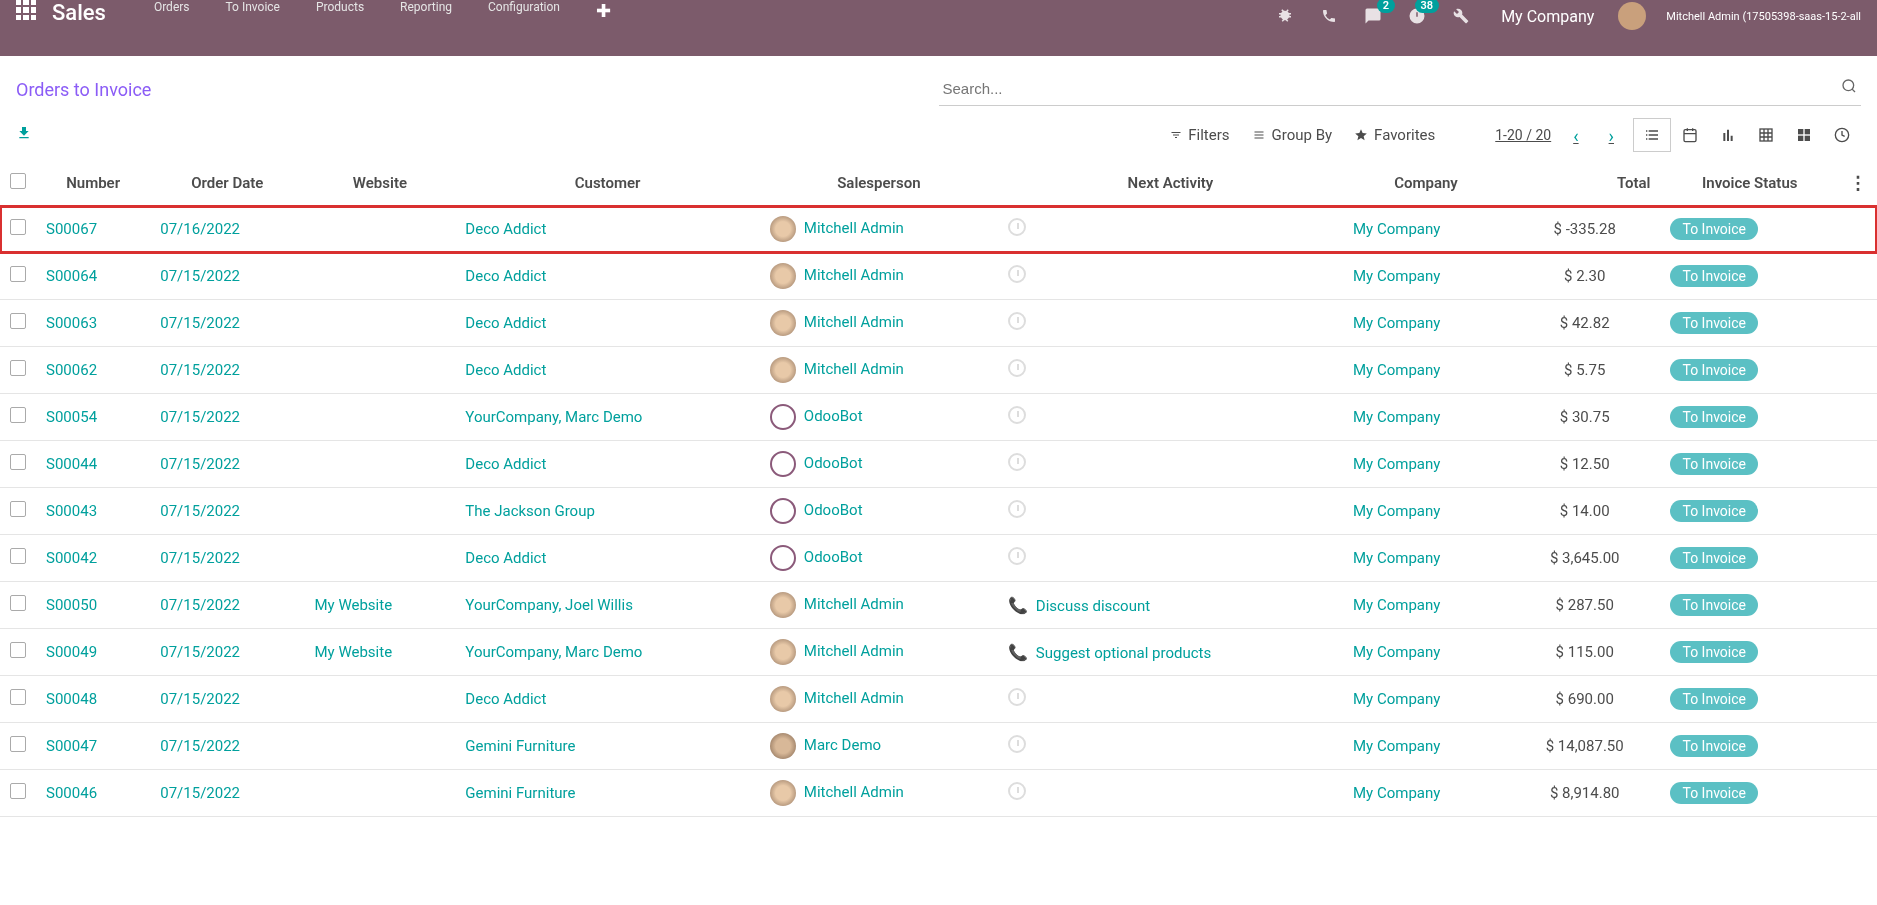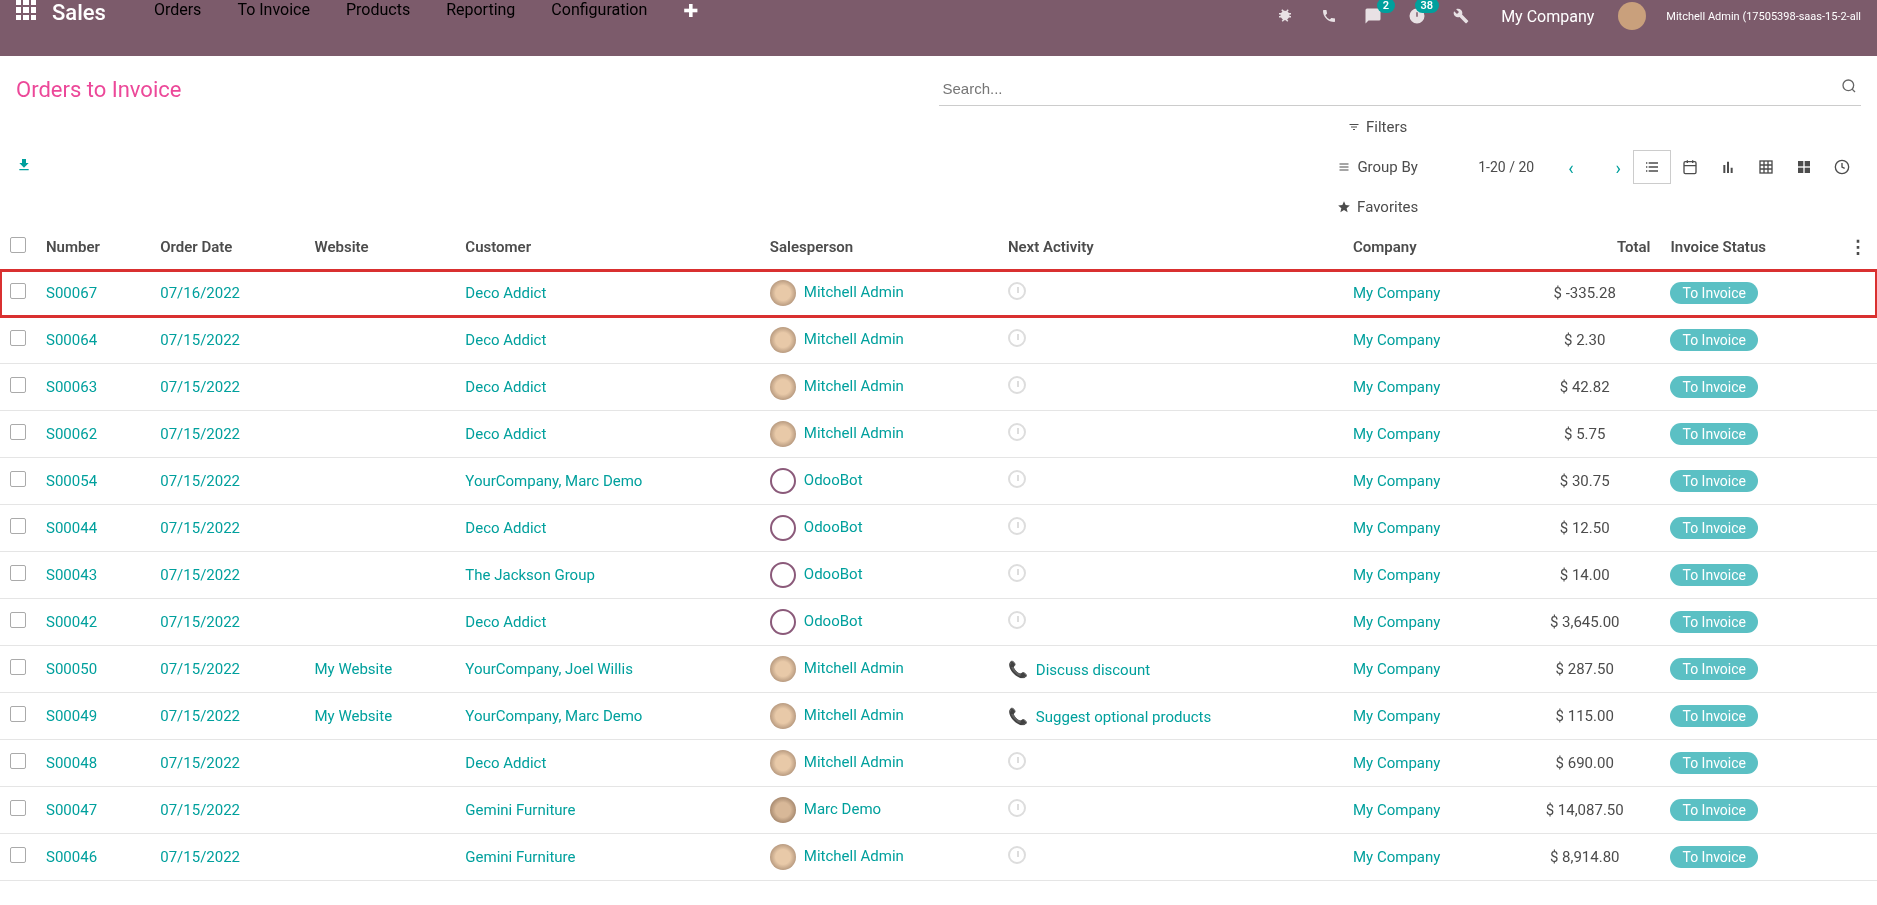--- a/index.html
+++ b/index.html
@@ -1,48 +1,48 @@
 <!DOCTYPE html>
 <html><head>
 <meta charset="utf-8">
 <style>
 * { box-sizing: border-box; margin: 0; padding: 0; }
 body { font-family: -apple-system, BlinkMacSystemFont, "Segoe UI", Roboto, sans-serif; font-size: 14px; color: #4c4c4c; background: #fff; }
 .navbar { background: #7c5b6b; color: #fff; height: 56px; display: flex; align-items: flex-start; padding: 0 16px; }
 .navbar .apps-icon { width: 20px; height: 20px; display: grid; grid-template-columns: repeat(3,1fr); grid-template-rows: repeat(3,1fr); gap: 2px; margin-right: 16px; cursor: pointer; }
 .navbar .apps-icon span { background: #fff; }
 .navbar .brand { font-size: 22px; font-weight: 500; margin-right: 30px; }
-.navbar .nav-item { padding: 0 18px; font-size: 16px; color: #000000; cursor: pointer; }
+.navbar .nav-item { padding: 0 18px; font-size: 12px; color: #e5e5e5; cursor: pointer; }
 .navbar .plus { font-size: 18px; padding: 0 18px; cursor: pointer; }
 .navbar .spacer { flex: 1; }
 .navbar .systray { display: flex; align-items: center; gap: 12px; }
 .navbar .systray-icon { width: 32px; height: 32px; display: flex; align-items: center; justify-content: center; cursor: pointer; position: relative; color: #e8e1e4; }
 .navbar .badge { position: absolute; top: -2px; right: -6px; background: #00a09d; color: #fff; border-radius: 10px; font-size: 11px; padding: 1px 6px; font-weight: 600; }
 .navbar .company { font-size: 16px; padding: 0 12px; }
 .navbar .avatar { width: 28px; height: 28px; border-radius: 50%; background: #c9a07c; margin-right: 8px; display:inline-block; }
 .navbar .user-name { font-size: 11px; }
 .control-panel { padding: 16px 16px 8px 16px; }
 .cp-top { display: flex; align-items: center; }
-.page-title { font-size: 22px; color: #ec4899; flex: 1; }
+.page-title { font-size: 18px; color: #8b5cf6; flex: 1; }
 .search-area { flex: 1; position: relative; }
 .search-input { width: 100%; border: none; border-bottom: 1px solid #ccc; padding: 8px 4px; font-size: 15px; outline: none; }
 .search-icon-right { position: absolute; right: 4px; top: 6px; color: #666; }
 .cp-bottom { display: flex; align-items: center; margin-top: 12px; }
 .export-icon { color: #00a09d; font-size: 16px; cursor: pointer; width: 20px; }
 .cp-bottom .spacer { flex: 1; }
-.filter-group { display: flex; align-items: center; gap: 22px; margin-right: 60px; flex-direction: column; }
+.filter-group { display: flex; align-items: center; gap: 22px; margin-right: 60px; }
 .filter-btn { display: flex; align-items: center; gap: 6px; cursor: pointer; color: #4c4c4c; font-size: 15px; }
-.pager { display: flex; align-items: center; gap: 26px; margin-right: 4px; color: #4c4c4c; }
+.pager { display: flex; align-items: center; gap: 14px; margin-right: 11px; color: #4c4c4c; text-decoration: underline; }
 .pager-arrow { color: #00a09d; font-size: 18px; cursor: pointer; padding: 4px 8px; }
 .view-switcher { display: flex; gap: 0; }
 .view-btn { width: 38px; height: 34px; display: flex; align-items: center; justify-content: center; cursor: pointer; color: #4c4c4c; border: 1px solid transparent; }
 .view-btn.active { border: 1px solid #ccc; background: #fff; }
 .table-wrap { width: 100%; overflow-x: auto; }
 table { width: 100%; border-collapse: collapse; }
-th { text-align: left; padding: 12px 10px; font-weight: 600; border-bottom: 1px solid #e5e5e5; color: #4c4c4c; font-size: 15px; }
+th { text-align: center; padding: 12px 10px; font-weight: 600; border-bottom: 1px solid #e5e5e5; color: #4c4c4c; font-size: 15px; }
 th.r { text-align: right; }
 td { padding: 10px 10px; border-bottom: 1px solid #e5e5e5; font-size: 15px; vertical-align: middle; }
 td.r { text-align: center; }
 .link { color: #00a09d; cursor: pointer; }
 .checkbox { width: 16px; height: 16px; border: 1px solid #aaa; border-radius: 2px; cursor: pointer; display: inline-block; }
 .sp-avatar { width: 26px; height: 26px; border-radius: 50%; display: inline-block; vertical-align: middle; margin-right: 8px; }
 .sp-avatar.mitchell { background: radial-gradient(circle, #e8c9a8 40%, #8b6f5a 100%); }
 .sp-avatar.odoobot { background: #fff; border: 2px solid #8b5a7a; position: relative; }
 .sp-avatar.marc { background: radial-gradient(circle, #d8b898 40%, #7a5f4a 100%); }
 .activity-clock { width: 18px; height: 18px; border: 2px solid #ddd; border-radius: 50%; display: inline-block; position: relative; }

